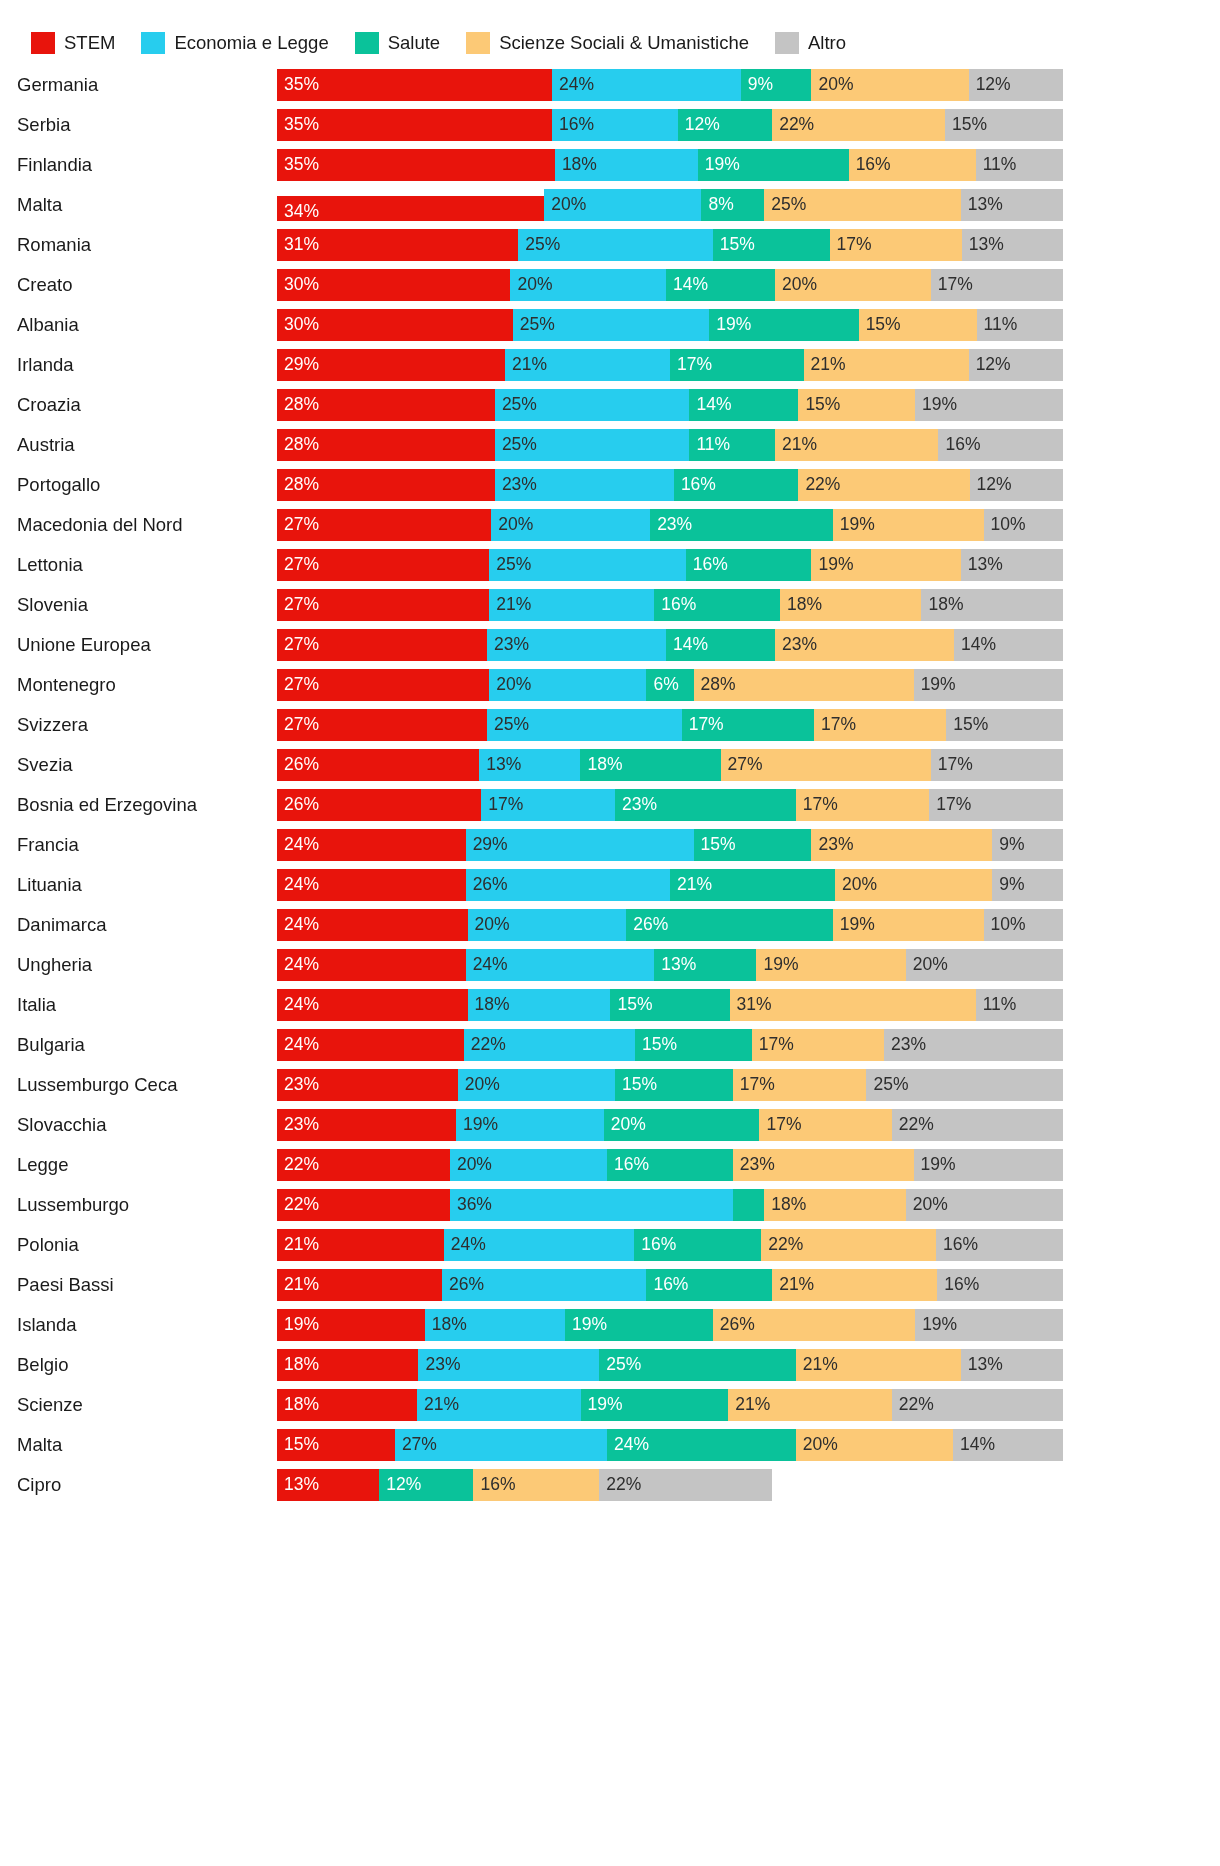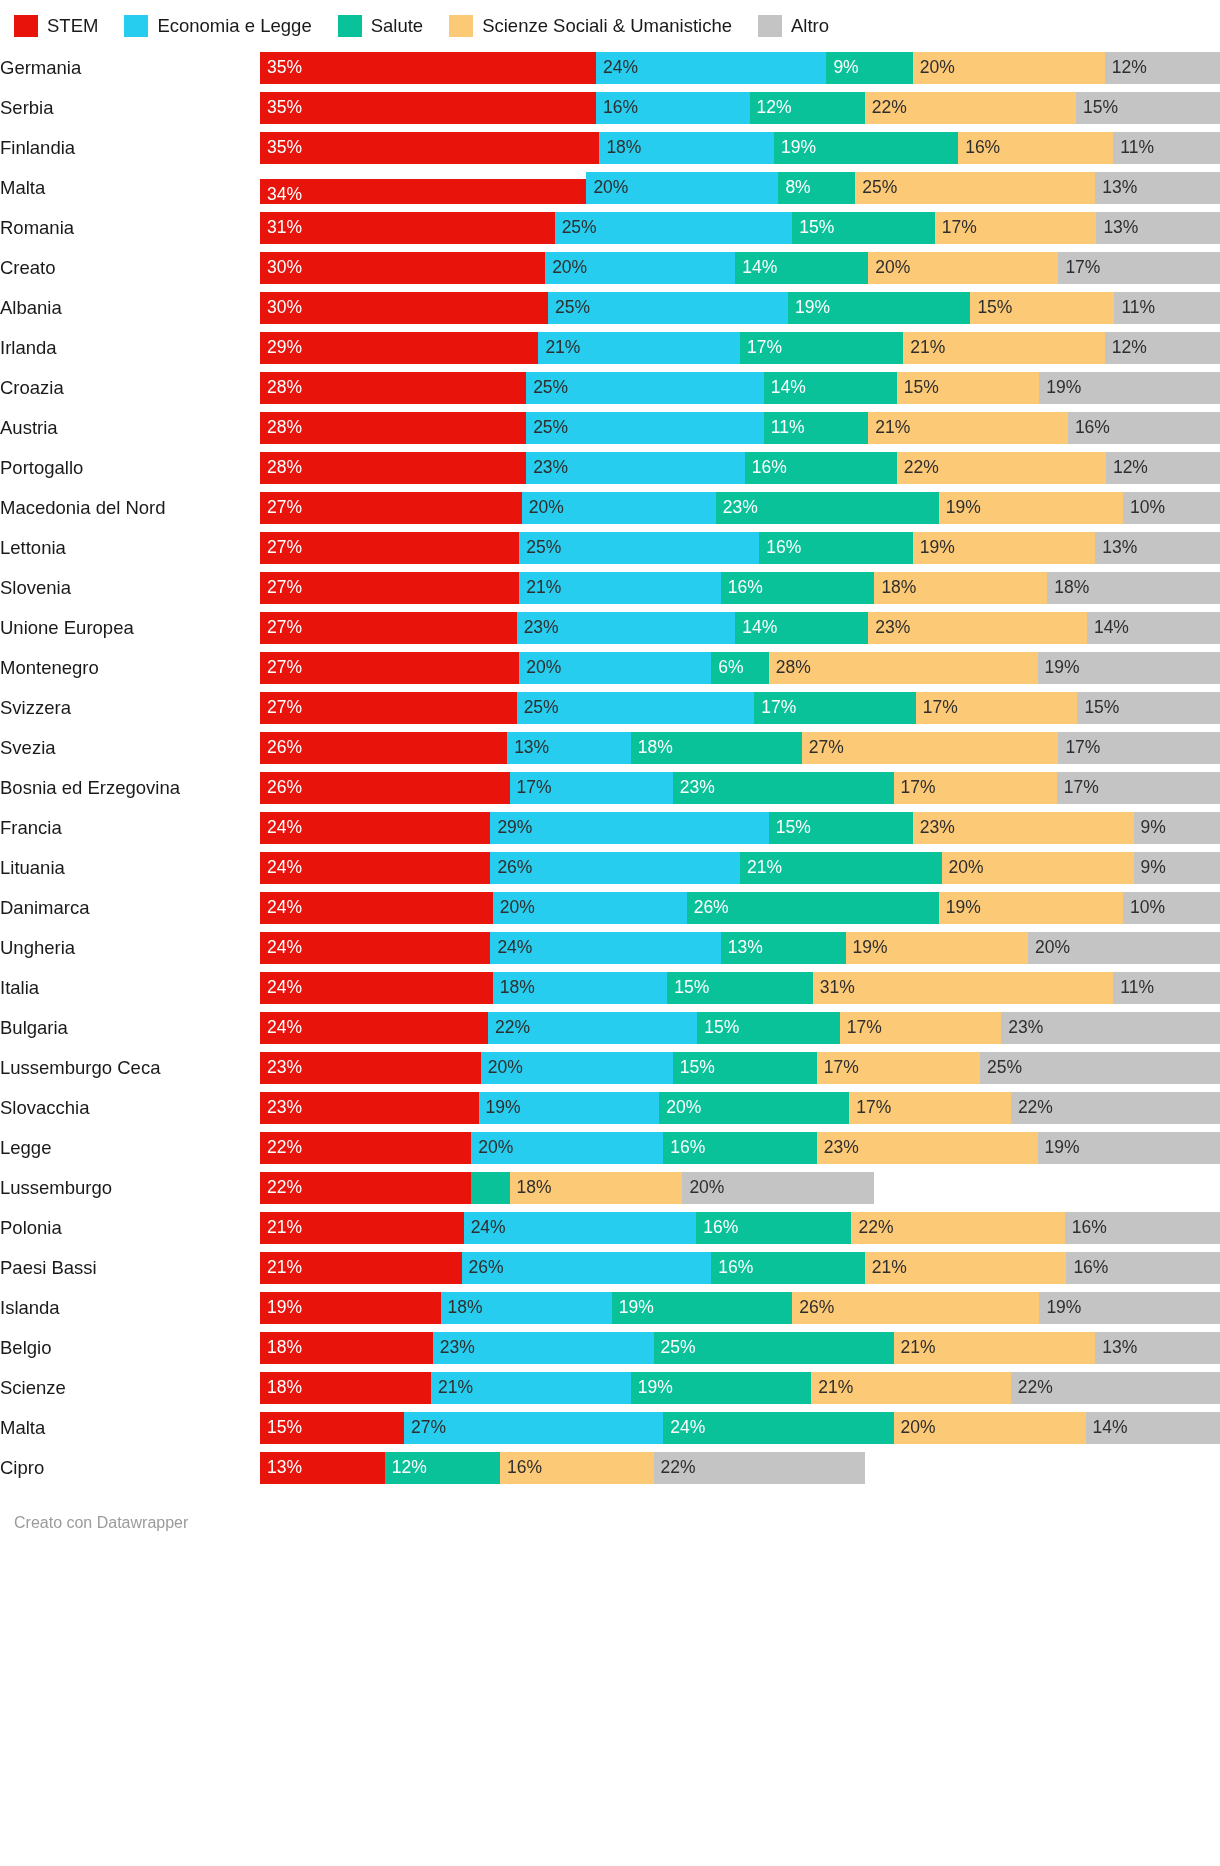--- a/index.html
+++ b/index.html
@@ -9,22 +9,22 @@
     background: #ffffff;
   }
   body {
     width: 1220px;
     height: 1866px;
     font-family: "Liberation Sans", sans-serif;
     color: #1a1a1a;
     overflow: hidden;
   }
   .chart-root {
-    width: 1220px;
-    padding: 0;
+    width: 1080px;
+    padding: 17px;
     position: relative;
   }
 
   
   .legend {
     display: flex;
     align-items: center;
     gap: 0;
     padding: 14px 0 10px 14px;
     height: 48px;
@@ -690,20 +690,23 @@
             <span class="seg-label">19%</span>
           </div>
         </div>
       </div>
       <div class="row">
         <div class="row-label">Lussemburgo</div>
         <div class="bar">
           <div class="seg light" style="background: rgb(232, 20, 12); width: 22%;">
             <span class="seg-label">22%</span>
           </div>
+          <div class="seg dark" style="background: rgb(39, 205, 238); width: 36%;">
+            <span class="seg-label">36%</span>
+          </div>
           <div class="seg light" style="background: rgb(10, 194, 154); width: 4%;">
             <span class="seg-label"></span>
           </div>
           <div class="seg dark" style="background: rgb(252, 201, 118); width: 18%;">
             <span class="seg-label">18%</span>
           </div>
           <div class="seg dark" style="background: rgb(196, 196, 196); width: 20%;">
             <span class="seg-label">20%</span>
           </div>
         </div>
@@ -840,15 +843,14 @@
           <div class="seg dark" style="background: rgb(252, 201, 118); width: 16%;">
             <span class="seg-label">16%</span>
           </div>
           <div class="seg dark" style="background: rgb(196, 196, 196); width: 22%;">
             <span class="seg-label">22%</span>
           </div>
         </div>
       </div>
     </div>
 
-  <div class="footer">Creato con Datawrapper</div>
 
 </div>
 
 </body></html>

